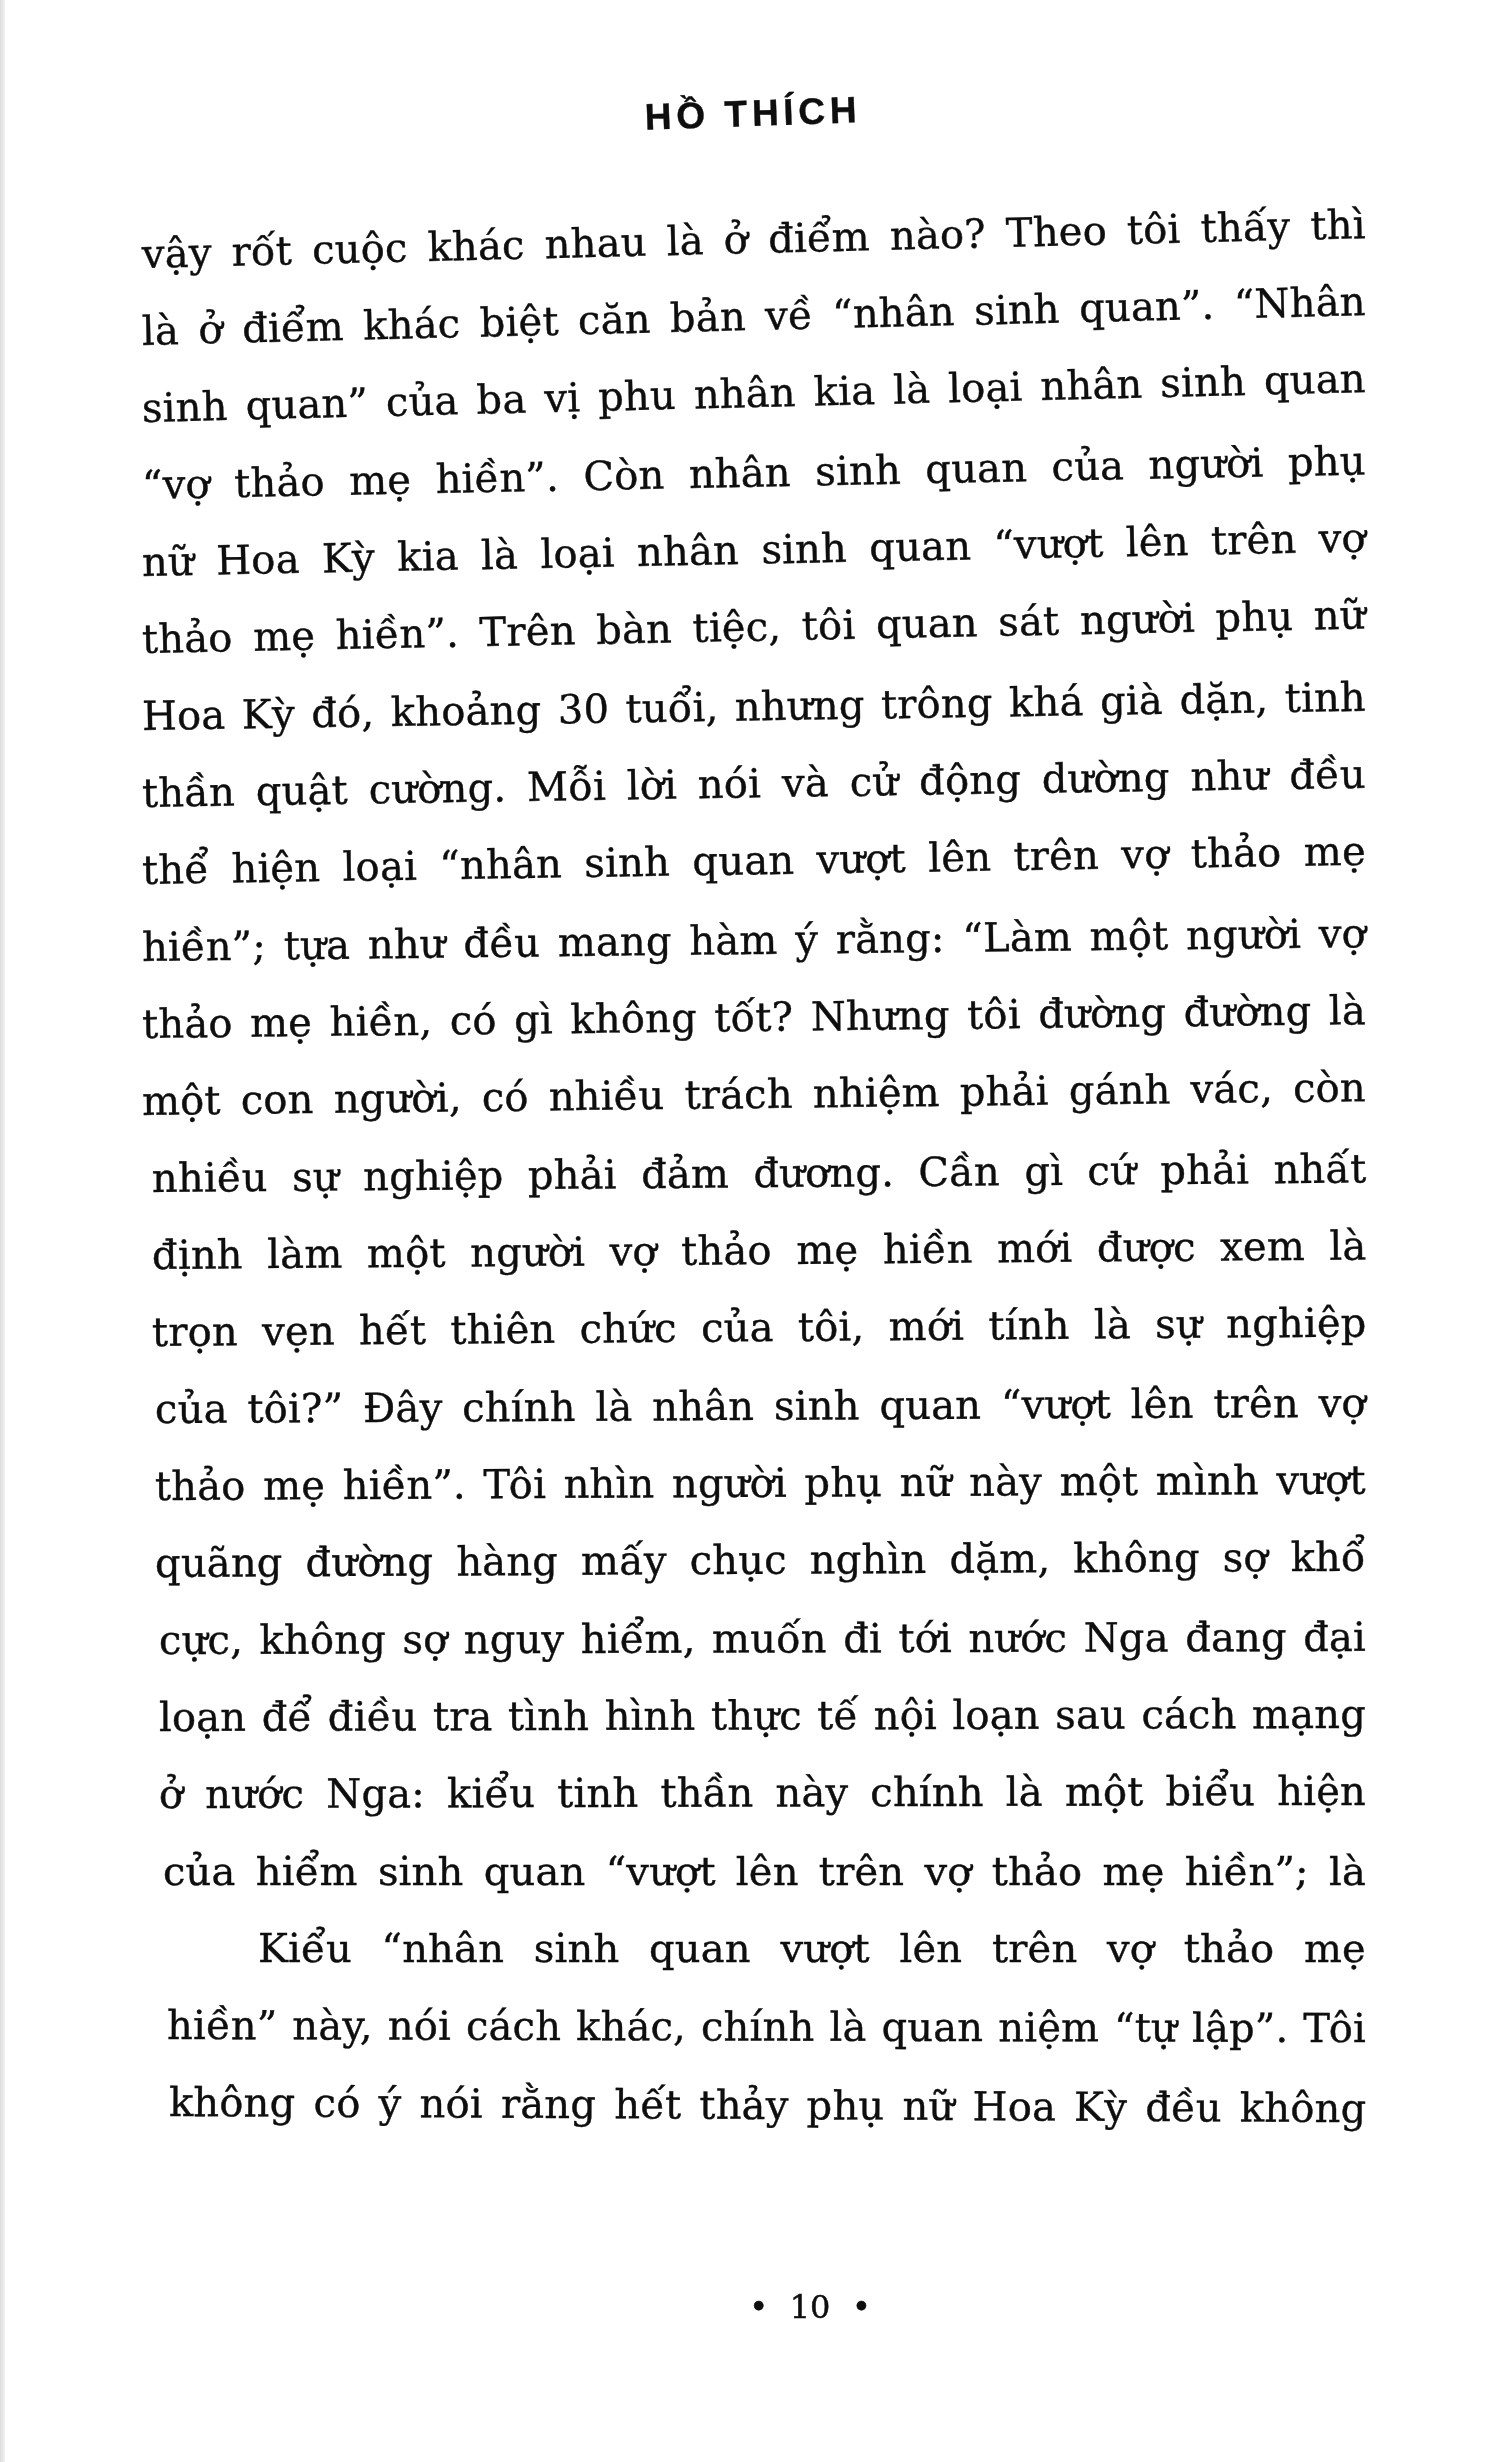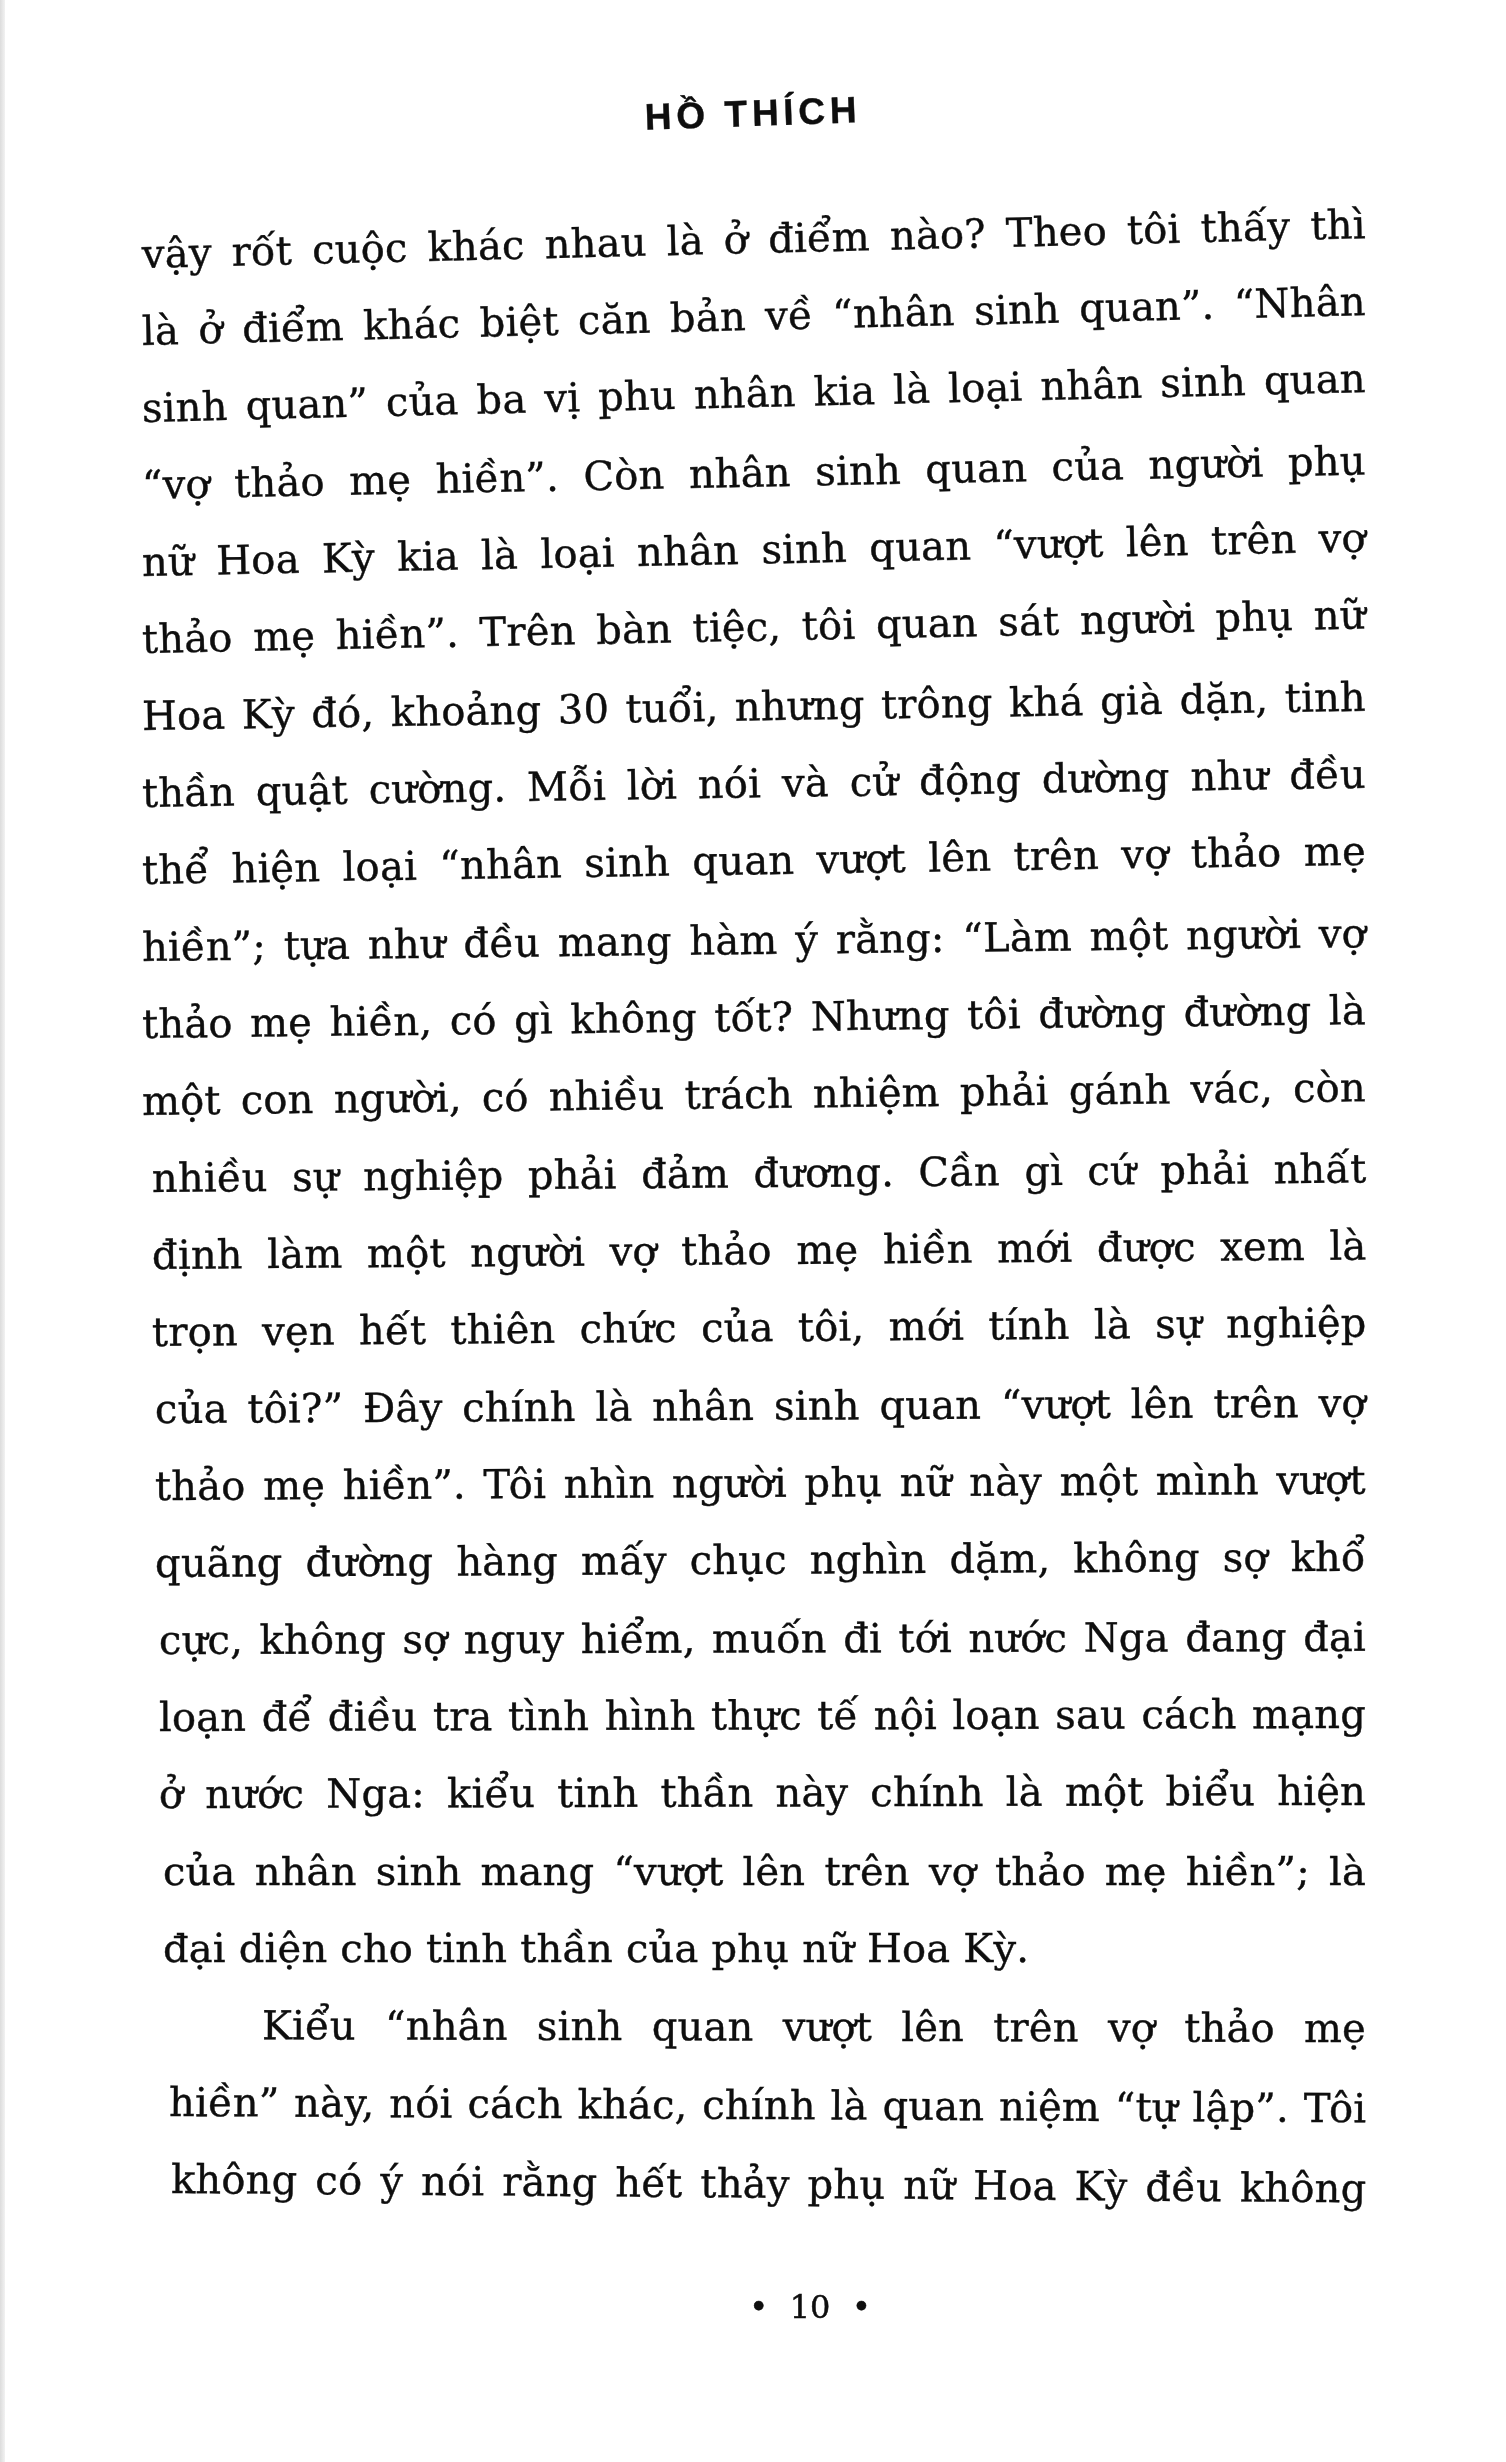--- a/index.html
+++ b/index.html
@@ -99,21 +99,20 @@
       <div class="line">một con người, có nhiều trách nhiệm phải gánh vác, còn</div>
       <div class="line">nhiều sự nghiệp phải đảm đương. Cần gì cứ phải nhất</div>
       <div class="line">định làm một người vợ thảo mẹ hiền mới được xem là</div>
       <div class="line">trọn vẹn hết thiên chức của tôi, mới tính là sự nghiệp</div>
       <div class="line">của tôi?” Đây chính là nhân sinh quan “vượt lên trên vợ</div>
       <div class="line">thảo mẹ hiền”. Tôi nhìn người phụ nữ này một mình vượt</div>
       <div class="line">quãng đường hàng mấy chục nghìn dặm, không sợ khổ</div>
       <div class="line">cực, không sợ nguy hiểm, muốn đi tới nước Nga đang đại</div>
       <div class="line">loạn để điều tra tình hình thực tế nội loạn sau cách mạng</div>
       <div class="line">ở nước Nga: kiểu tinh thần này chính là một biểu hiện</div>
-      <div class="line">của nhân sinh mang “vượt lên trên vợ thảo mẹ hiền”; là</div>
-      <div class="line end">đại diện cho tinh thần của phụ nữ Hoa Kỳ.</div>
+      <div class="line">của hiểm sinh quan “vượt lên trên vợ thảo mẹ hiền”; là</div>
       <div class="line indent">Kiểu “nhân sinh quan vượt lên trên vợ thảo mẹ</div>
       <div class="line">hiền” này, nói cách khác, chính là quan niệm “tự lập”. Tôi</div>
       <div class="line">không có ý nói rằng hết thảy phụ nữ Hoa Kỳ đều không</div>
     </div>
   <div class="footer">• 10 •</div>
 </div>
 
 
 </body></html>

